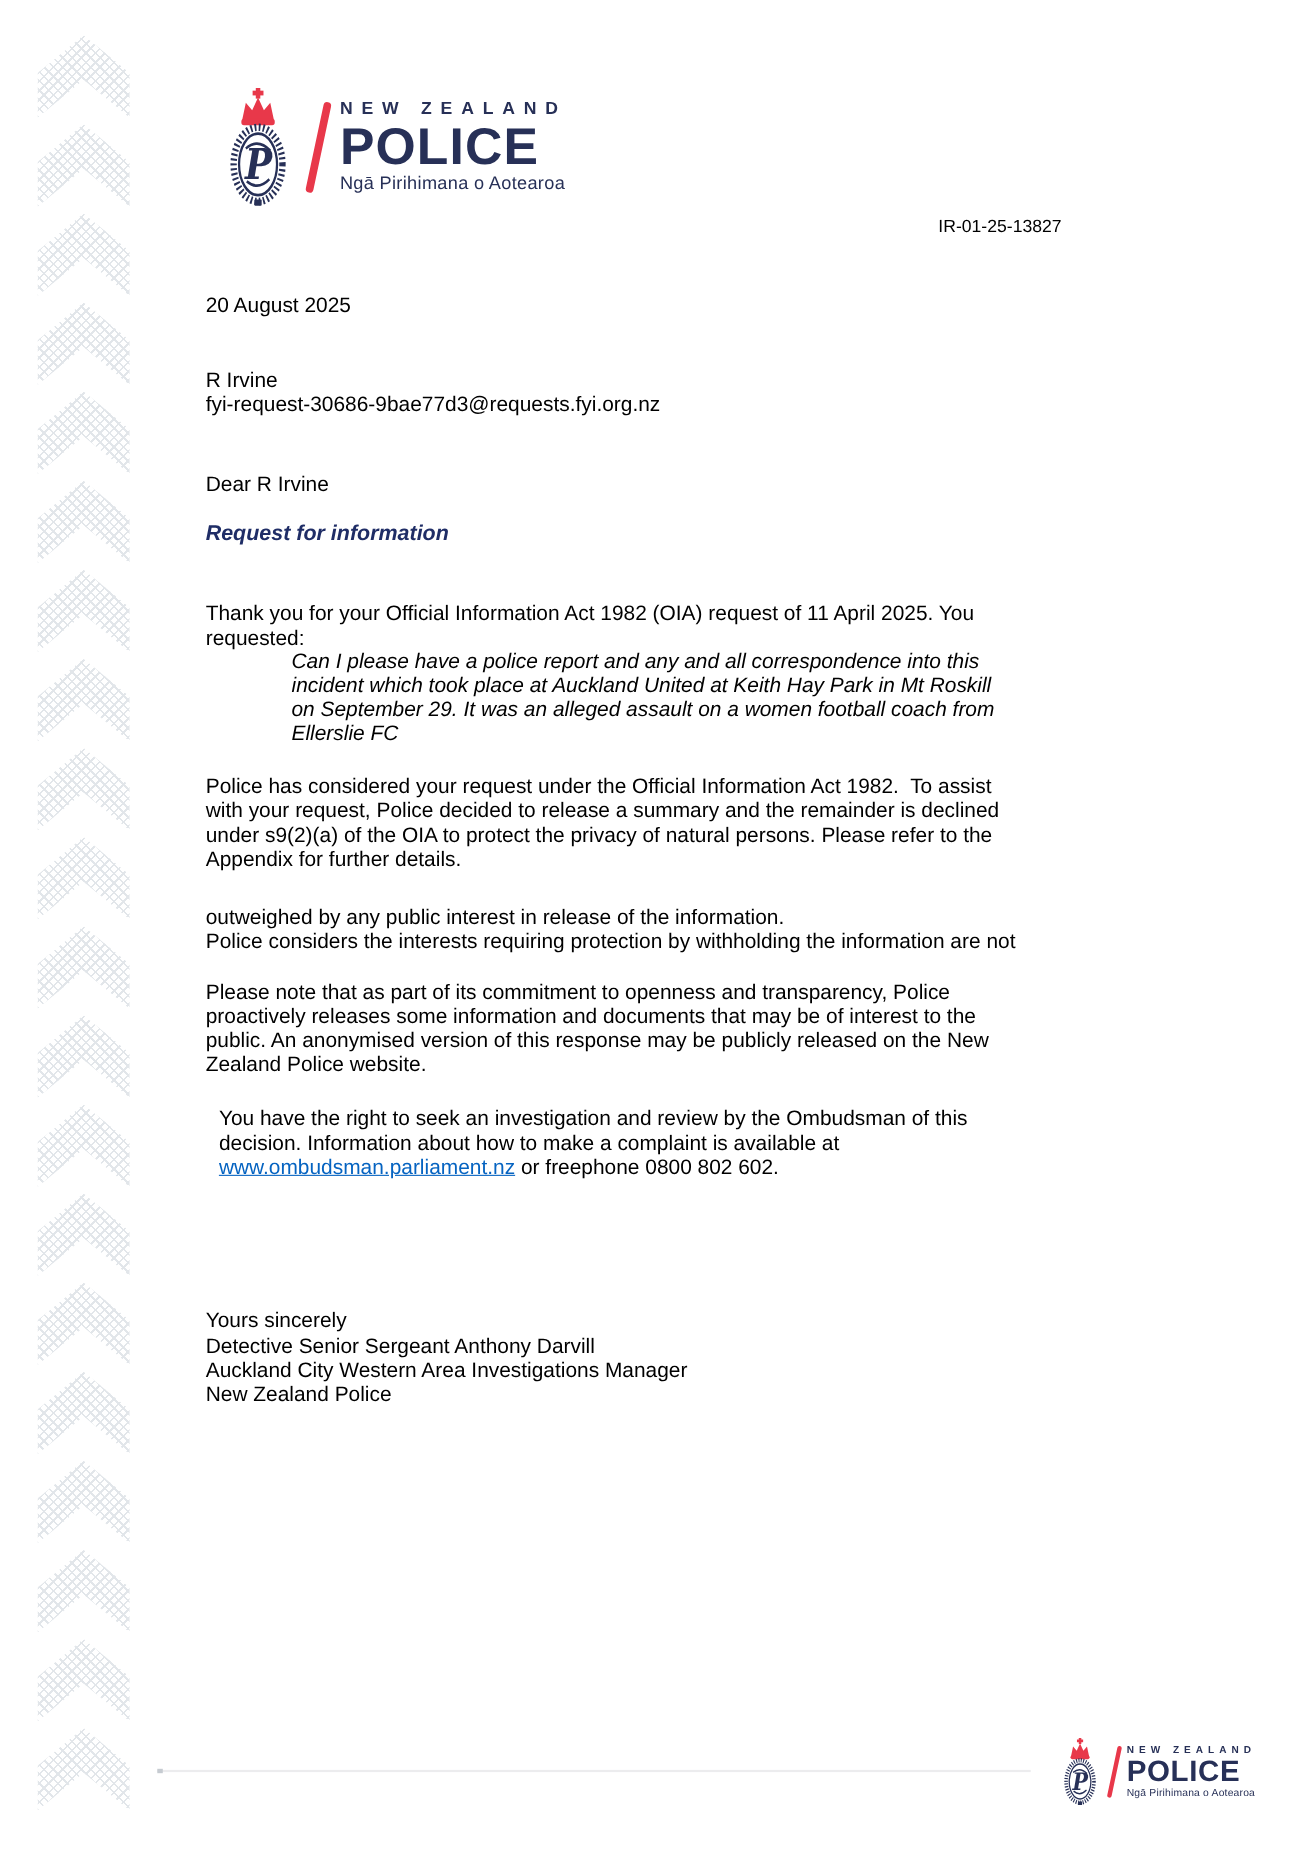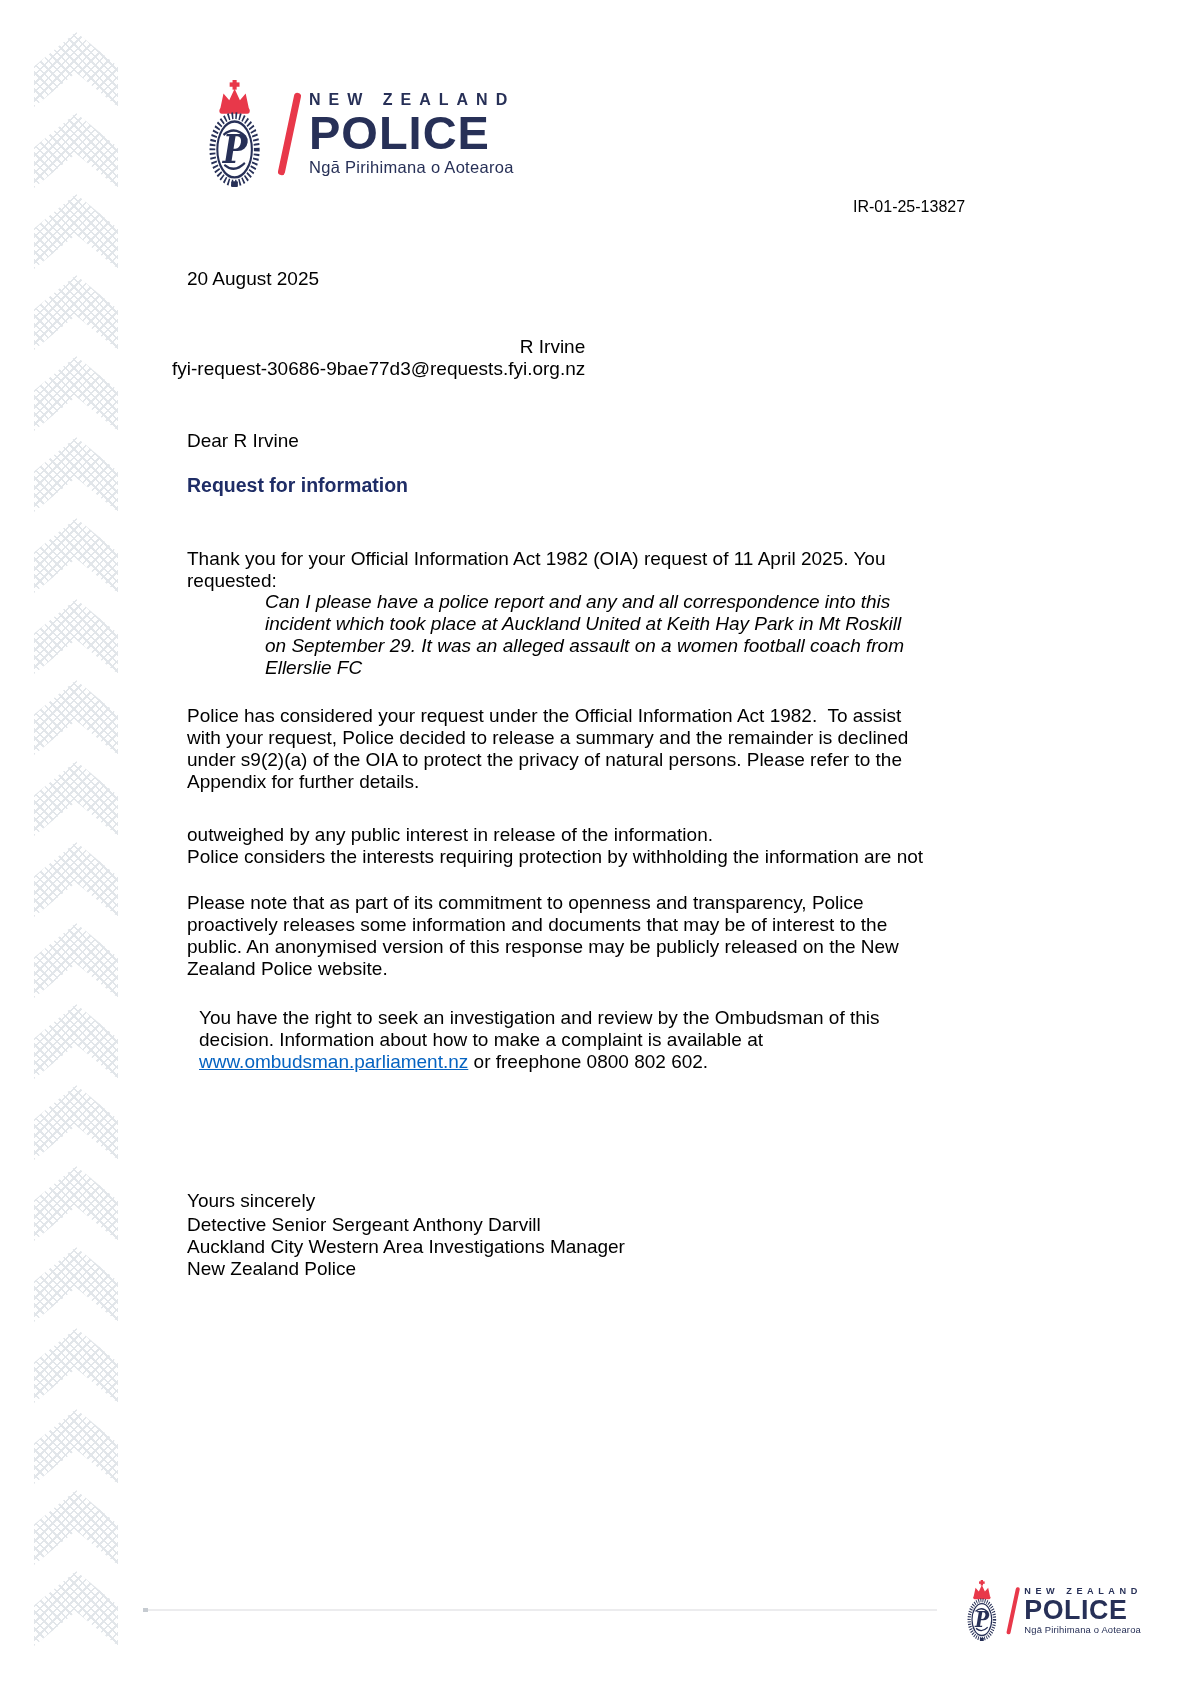--- a/index.html
+++ b/index.html
@@ -45,25 +45,25 @@
   .logo-tagline {
     color:#273057; font-size:16.5px; font-weight:500;
     letter-spacing:0.3px; white-space:nowrap; margin-top:2px;
   }
 
   
   .abs { position:absolute; }
   .line { font-size:19px; line-height:22px; white-space:pre; }
   .ref { left:853px; top:198px; font-size:16px; }
   .blk-date { left:187px; top:268px; }
-  .blk-address { left:172px; top:336px;text-align:right; }
+  .blk-address { left:187px; top:336px; }
   .blk-salutation { left:187px; top:430px; }
   .blk-heading { left:187px; top:474px; }
   .heading-text {
-    font-size:19.5px; font-weight:bold; 
+    font-size:19.5px; font-weight:bold; font-style:italic;
     color:#1f2d66; line-height:22px;
   }
   .blk-p1 { left:187px; top:521px;margin-top:27px; }
   .blk-quote { left:265px; top:591px; font-style:italic; }
   .blk-p2 { left:187px; top:705px; }
   .blk-p3 { left:187px; top:824px; }
   .blk-p4 { left:187px; top:892px; }
   .blk-p5 { left:187px; top:1007px;margin-left:12px; }
   .blk-valediction { left:187px; top:1142px;margin-top:48px; }
   .blk-signature { left:187px; top:1214px; }

